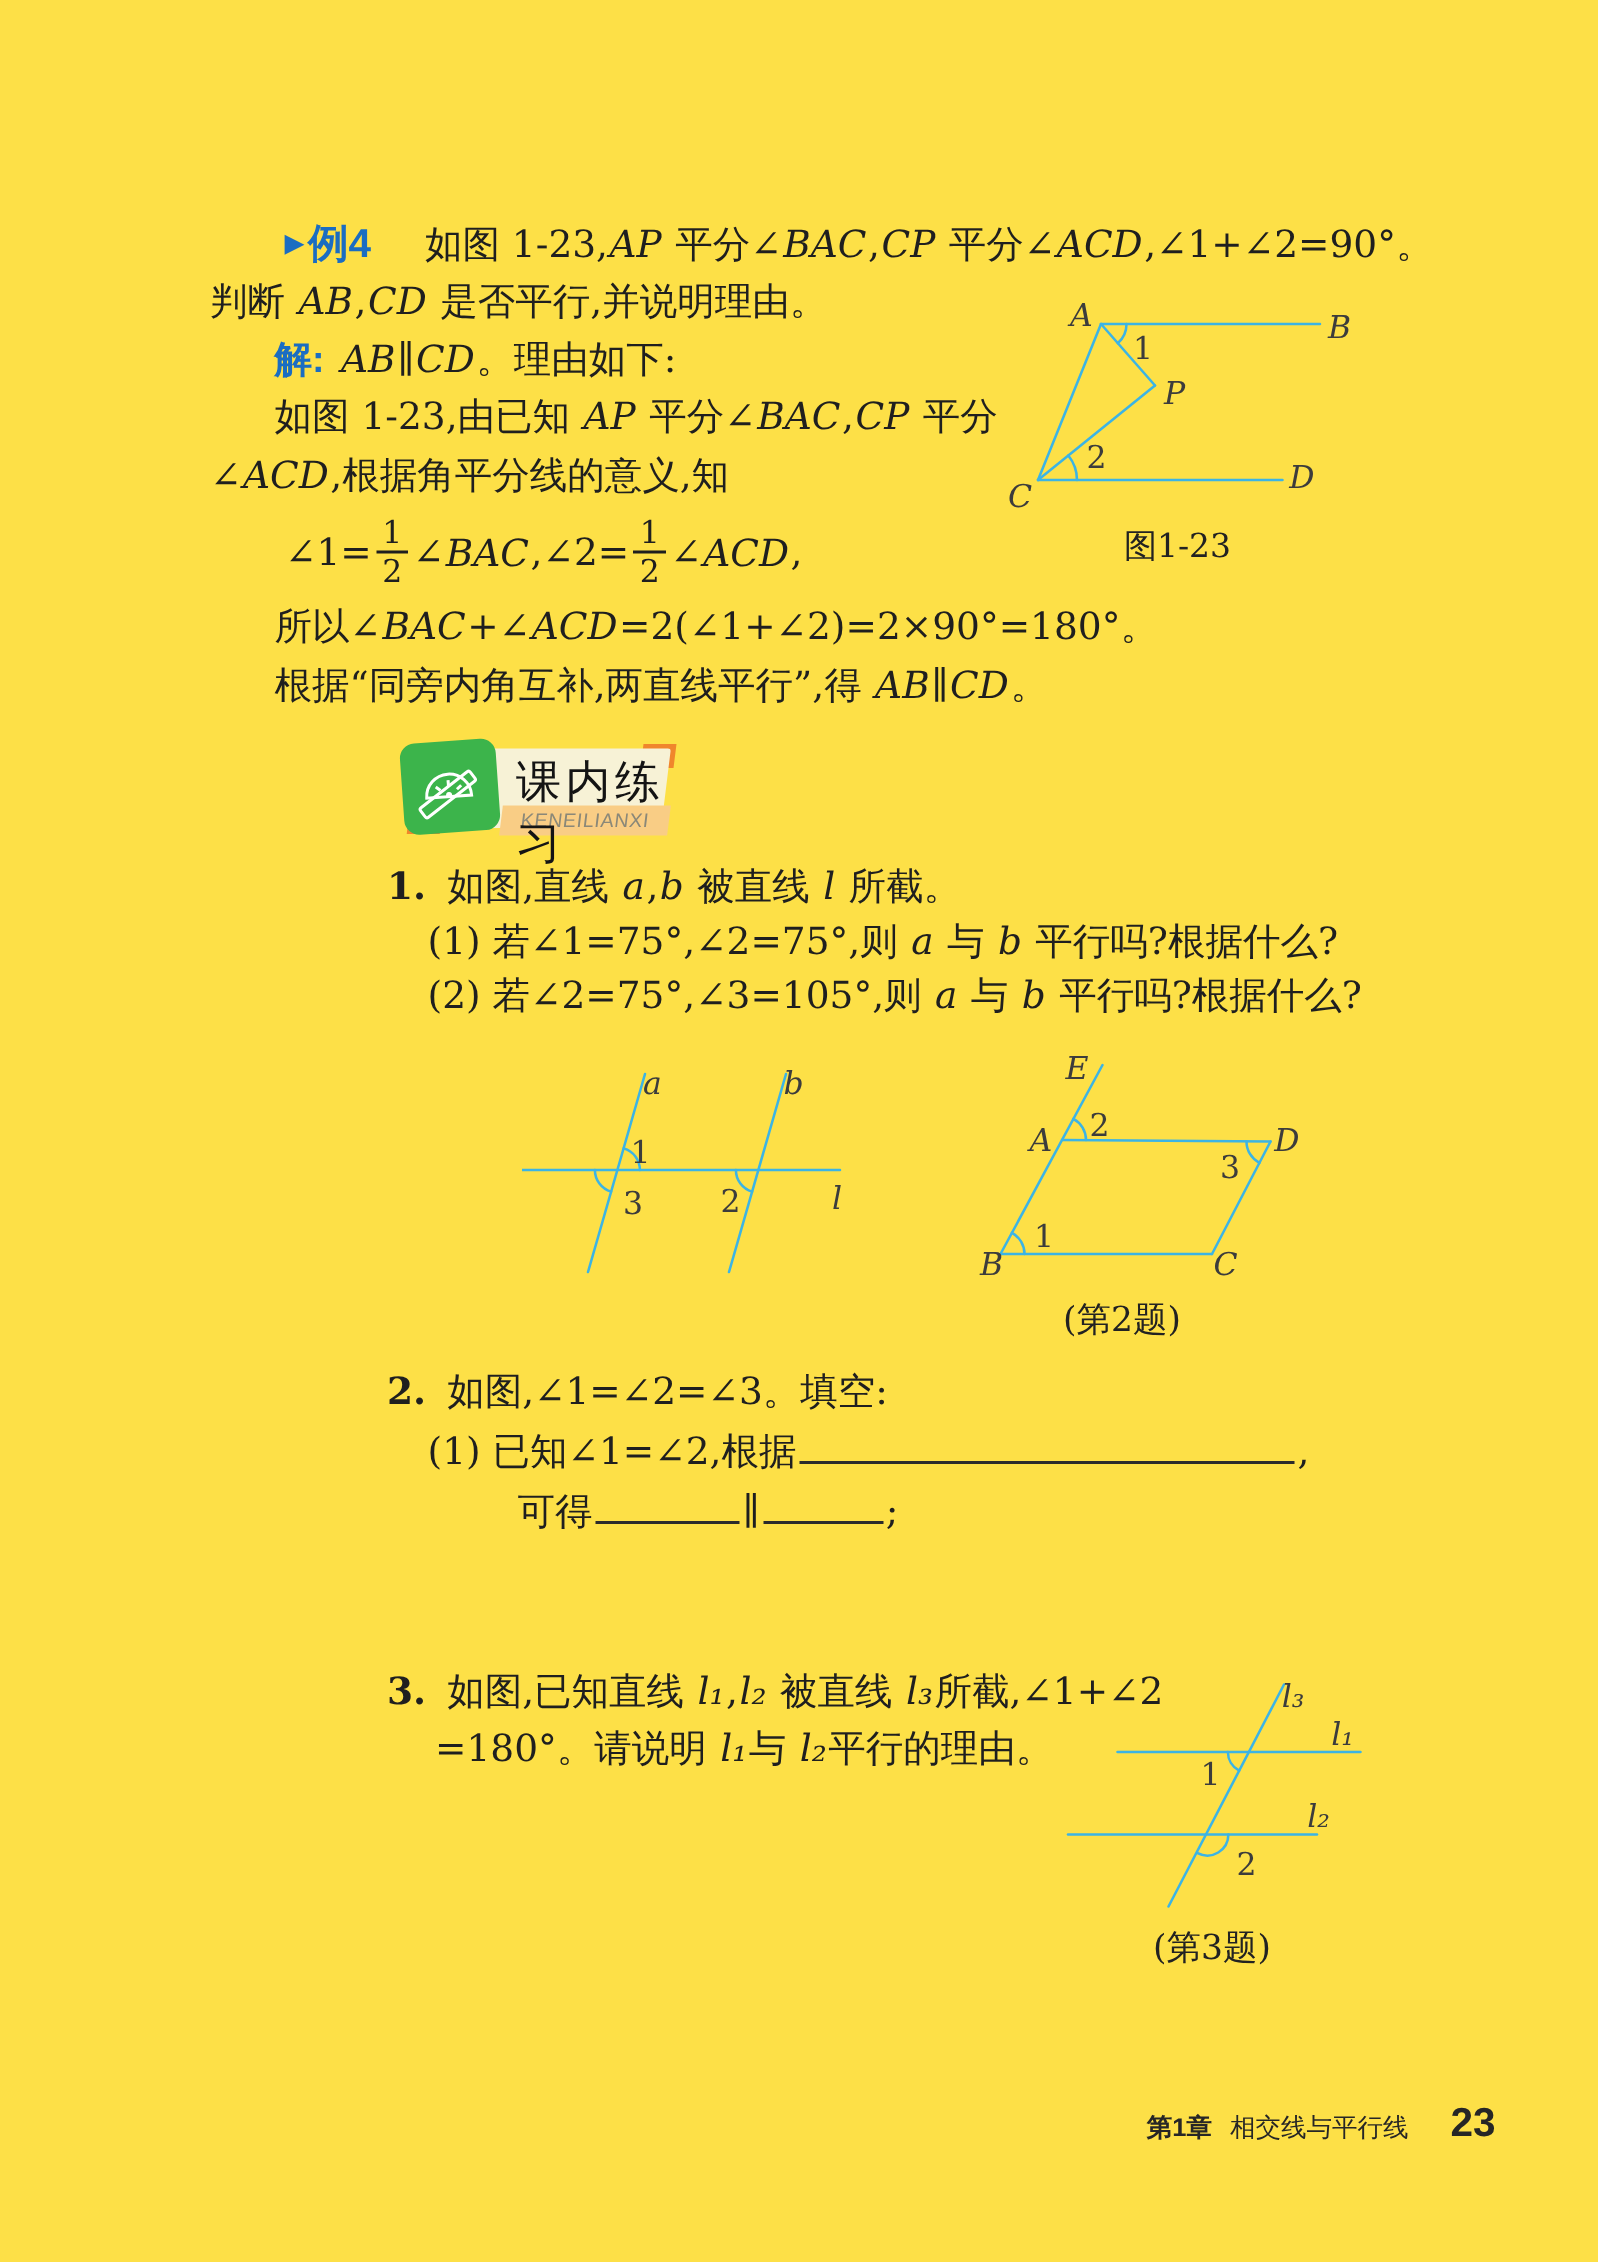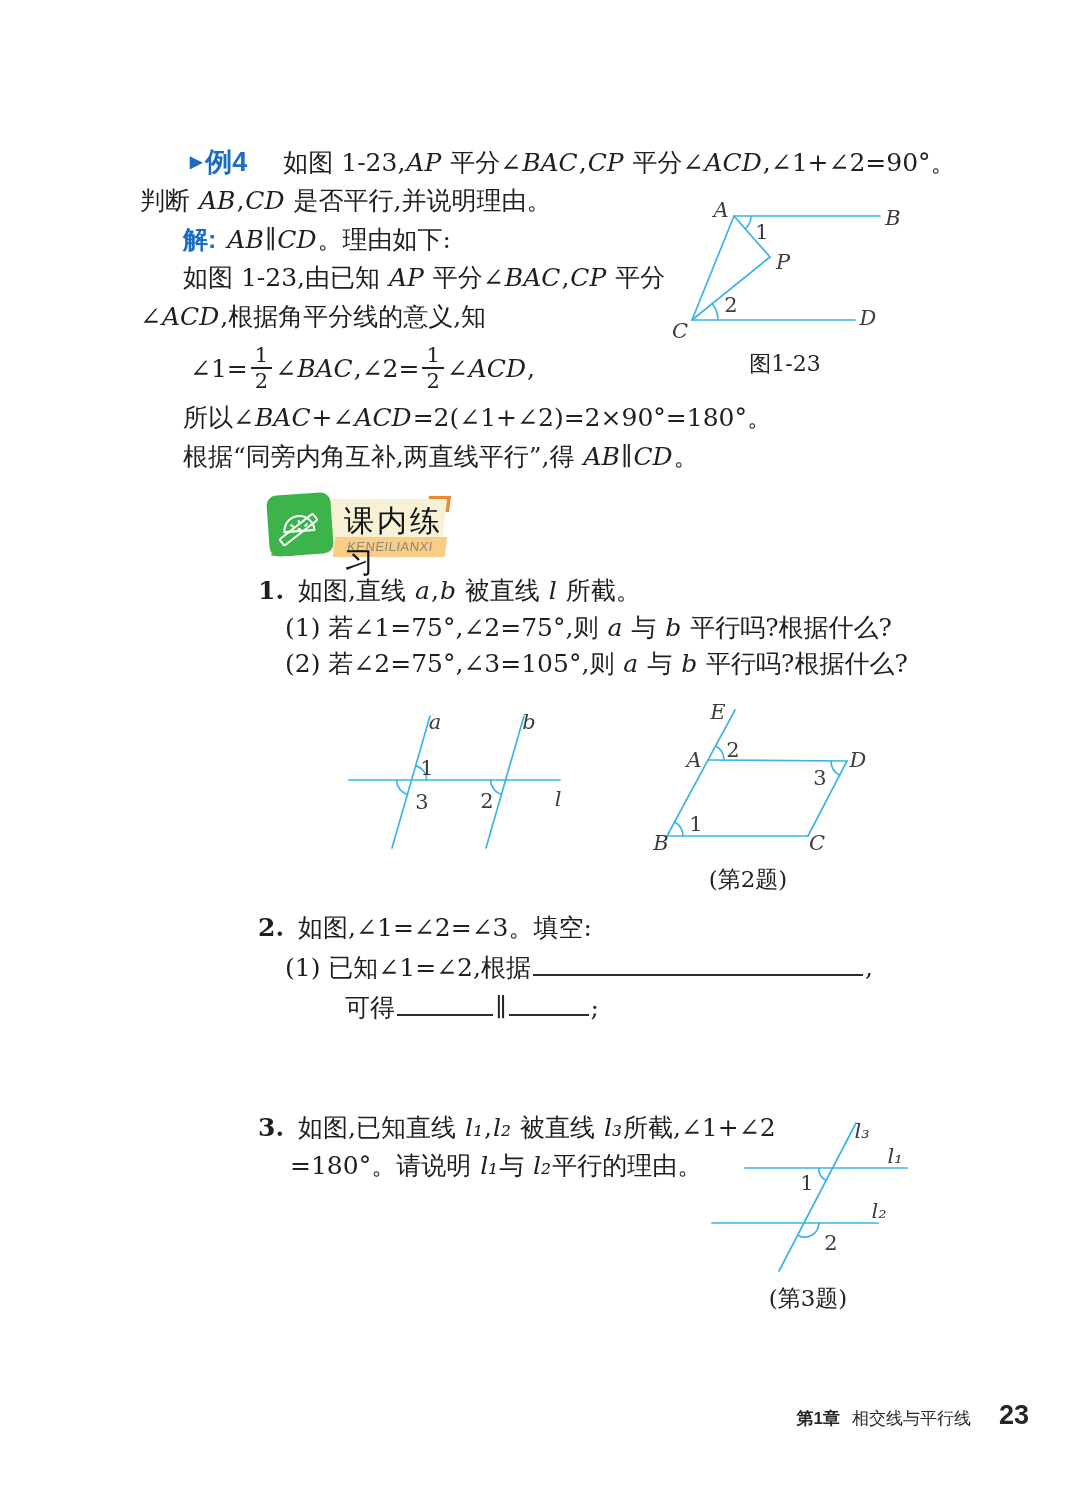--- a/index.html
+++ b/index.html
@@ -1,16 +1,16 @@
 <!DOCTYPE html>
 <html><head>
 <meta charset="utf-8">
 <style>
   html,body{margin:0;padding:0;background:#e8e8e8;}
-  .page{position:relative;width:1065px;height:1508px;background:#ffffff;margin:0 auto;
+  .page{position:relative;width:1065px;height:1508px;background:#fde047;margin:0 auto;
         font-family:"DejaVu Serif",serif;color:#1f1f1f;overflow:hidden;}
   .line{position:absolute;font-size:25px;line-height:1.25;white-space:nowrap;}
   .mathify i{font-style:italic;padding:0 1px;}
   .ex-title{color:#1a6dc2;font-family:"Liberation Sans",sans-serif;font-weight:700;font-size:27px;}
   .ex-title .marker{font-size:16px;vertical-align:4px;margin-right:3px;}
   .blue-label{color:#1a6dc2;font-family:"Liberation Sans",sans-serif;font-weight:700;font-size:25px;margin-right:10px;}
   .qnum{font-weight:700;font-family:"DejaVu Serif",serif;margin-right:14px;}
   .frac{display:inline-block;text-align:center;vertical-align:middle;font-size:21px;line-height:1.05;margin:0 3px;position:relative;top:-2px;}
   .frac .fn{display:block;border-bottom:2px solid #1f1f1f;padding:0 4px 1px;}
   .frac .fd{display:block;padding-top:1px;}
@@ -28,21 +28,21 @@
   .badge-orange.bl{left:10px;top:48px;width:22px;height:14px;transform:skewX(-7deg);}
   .badge-cream{position:absolute;left:20px;top:5px;width:162px;height:53px;background:#f7f2d6;transform:skewX(-7deg);border-radius:2px;}
   .badge-strip{position:absolute;left:72px;top:43px;width:112px;height:20px;background:#f9cd85;transform:skewX(-7deg);
                text-align:center;font-family:"Liberation Sans",sans-serif;font-size:13px;color:#8b8878;line-height:20px;letter-spacing:.5px;}
   .badge-green{position:absolute;left:6px;top:0;width:64px;height:61px;background:#3cb44b;border-radius:10px;
                transform:rotate(-4deg);display:flex;align-items:center;justify-content:center;}
   .badge-title{position:absolute;left:82px;top:7px;font-family:"Liberation Sans",sans-serif;font-weight:400;
                font-size:30px;color:#141414;letter-spacing:3px;}
   
   .footer{position:absolute;top:1400px;left:0;width:997px;display:flex;justify-content:flex-end;align-items:baseline;
-          font-family:"Liberation Sans",sans-serif;color:#262626;padding-left:32px;}
+          font-family:"Liberation Sans",sans-serif;color:#262626;}
   .f-chapter{font-weight:700;font-size:17px;}
   .f-title{font-size:17px;margin-left:12px;}
   .f-page{font-weight:700;font-size:27px;margin-left:28px;}
 </style>
 </head>
 <body>
 
 <div class="page">
 
   <div class="line" style="left:190px;top:146px">

